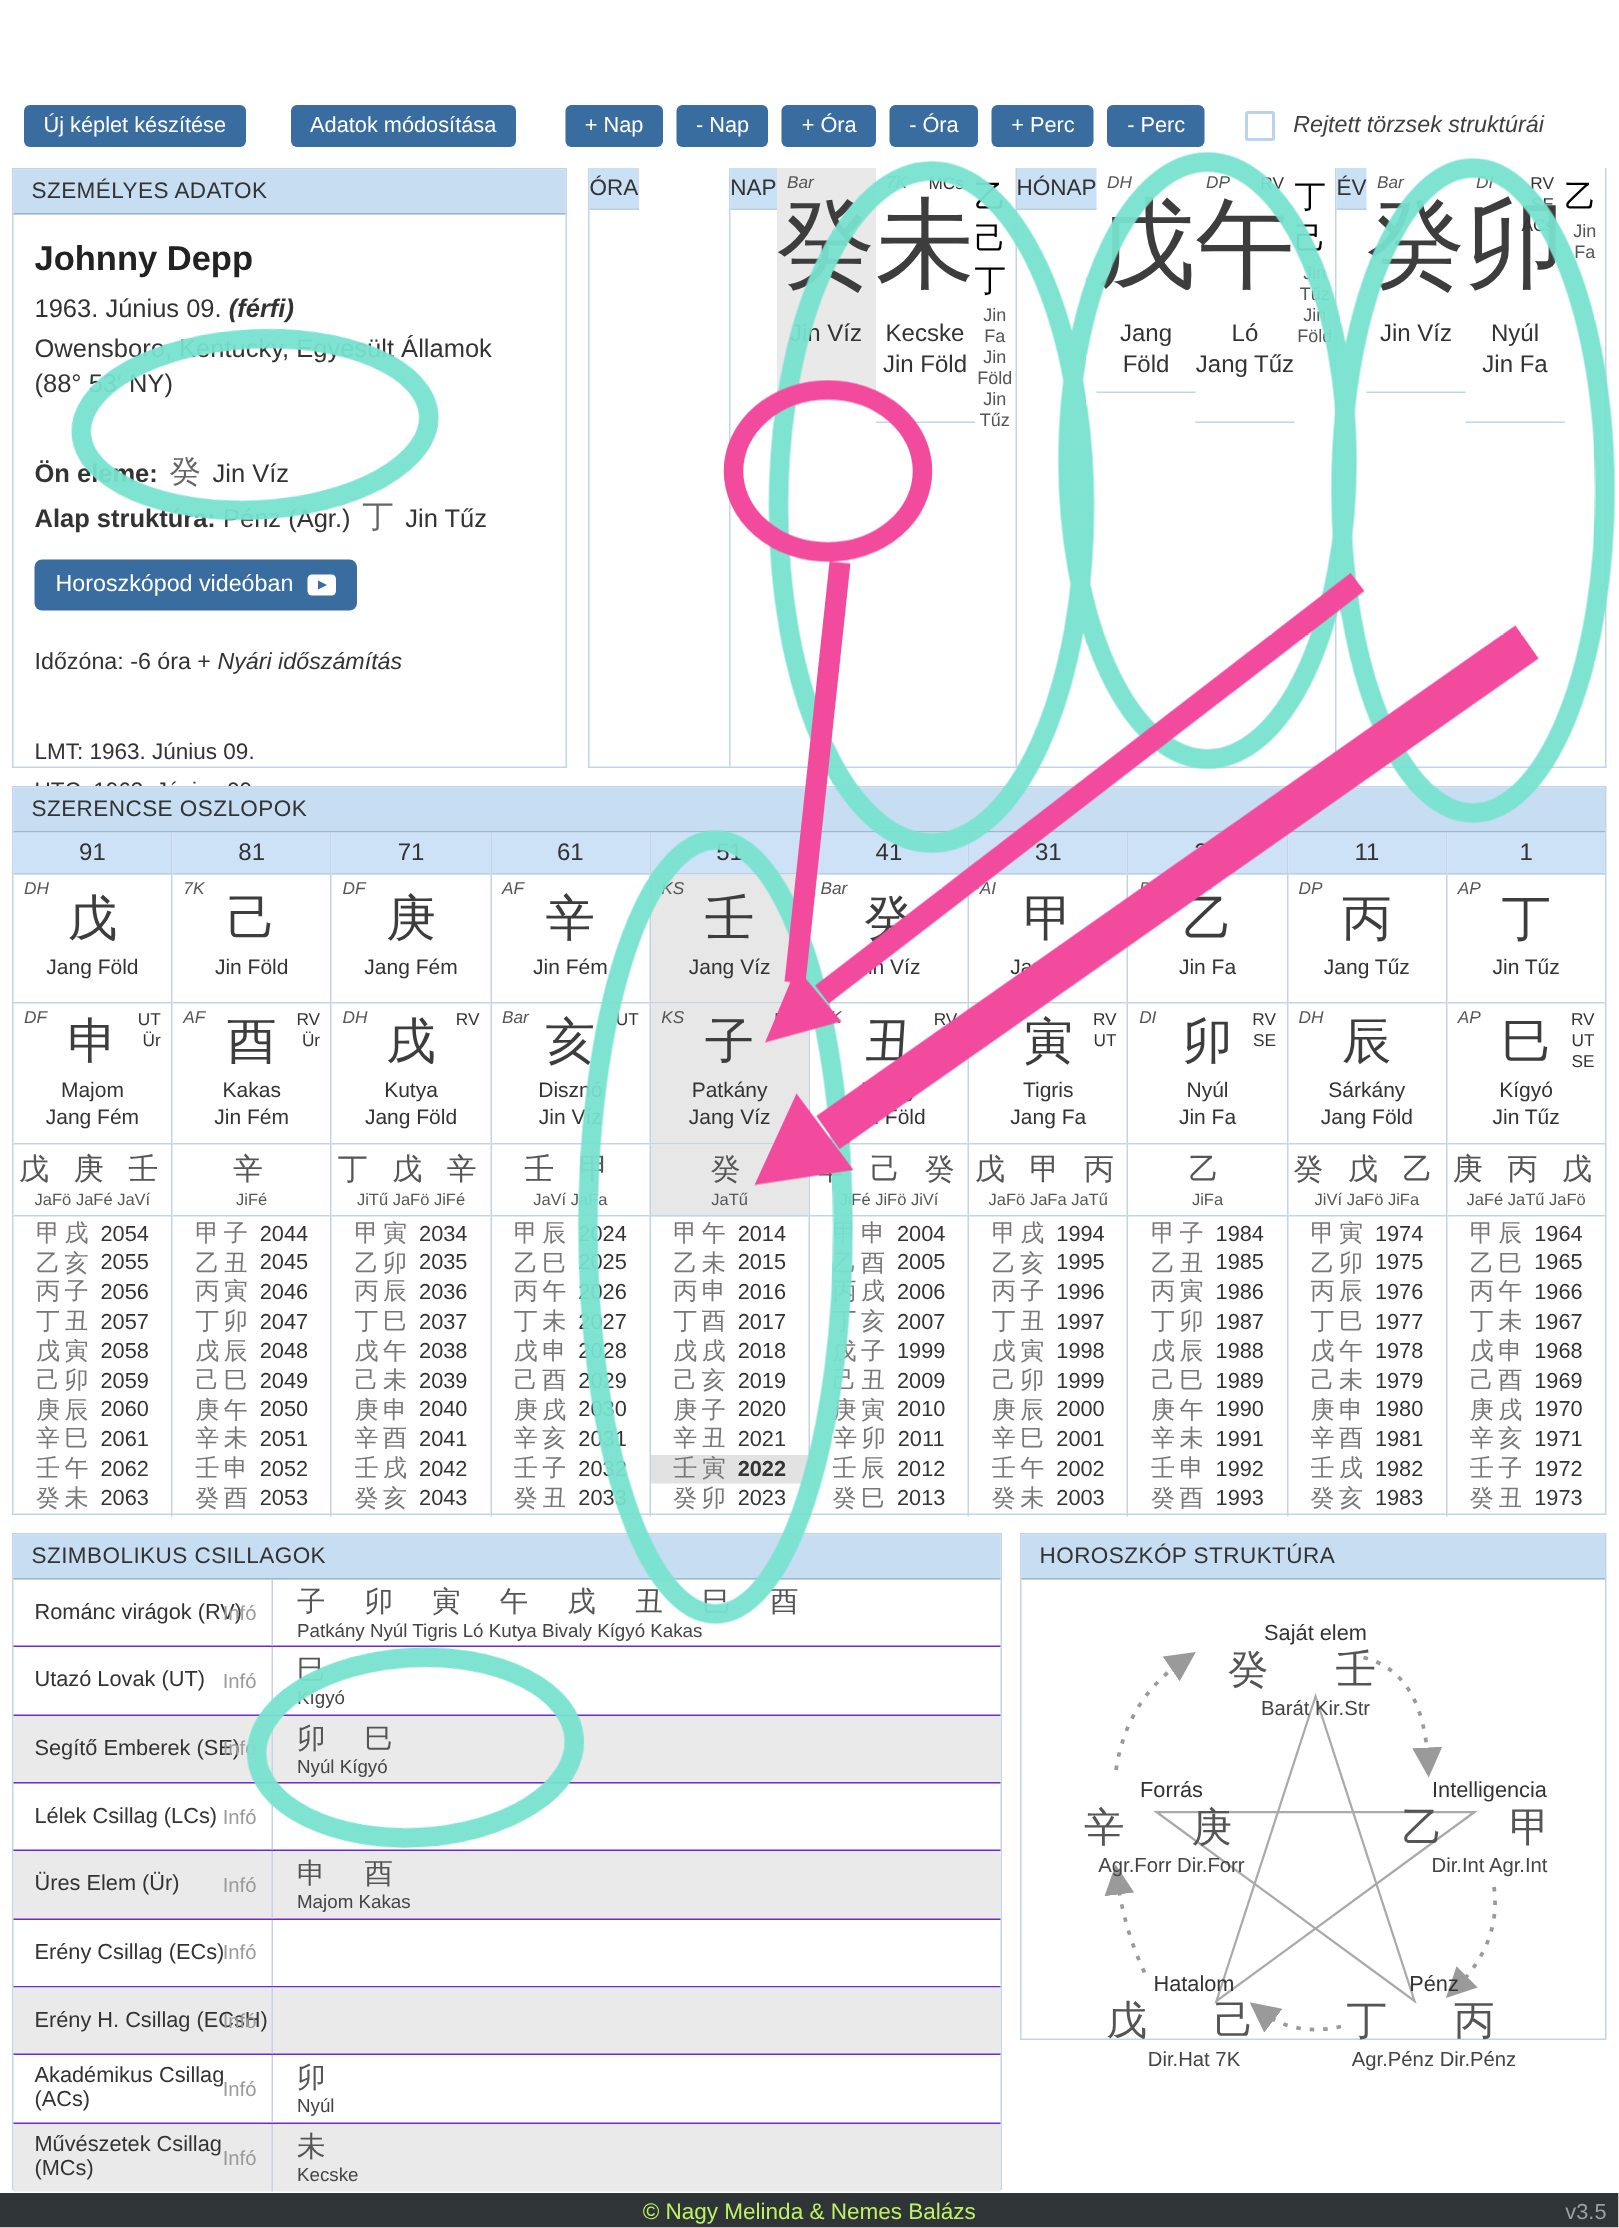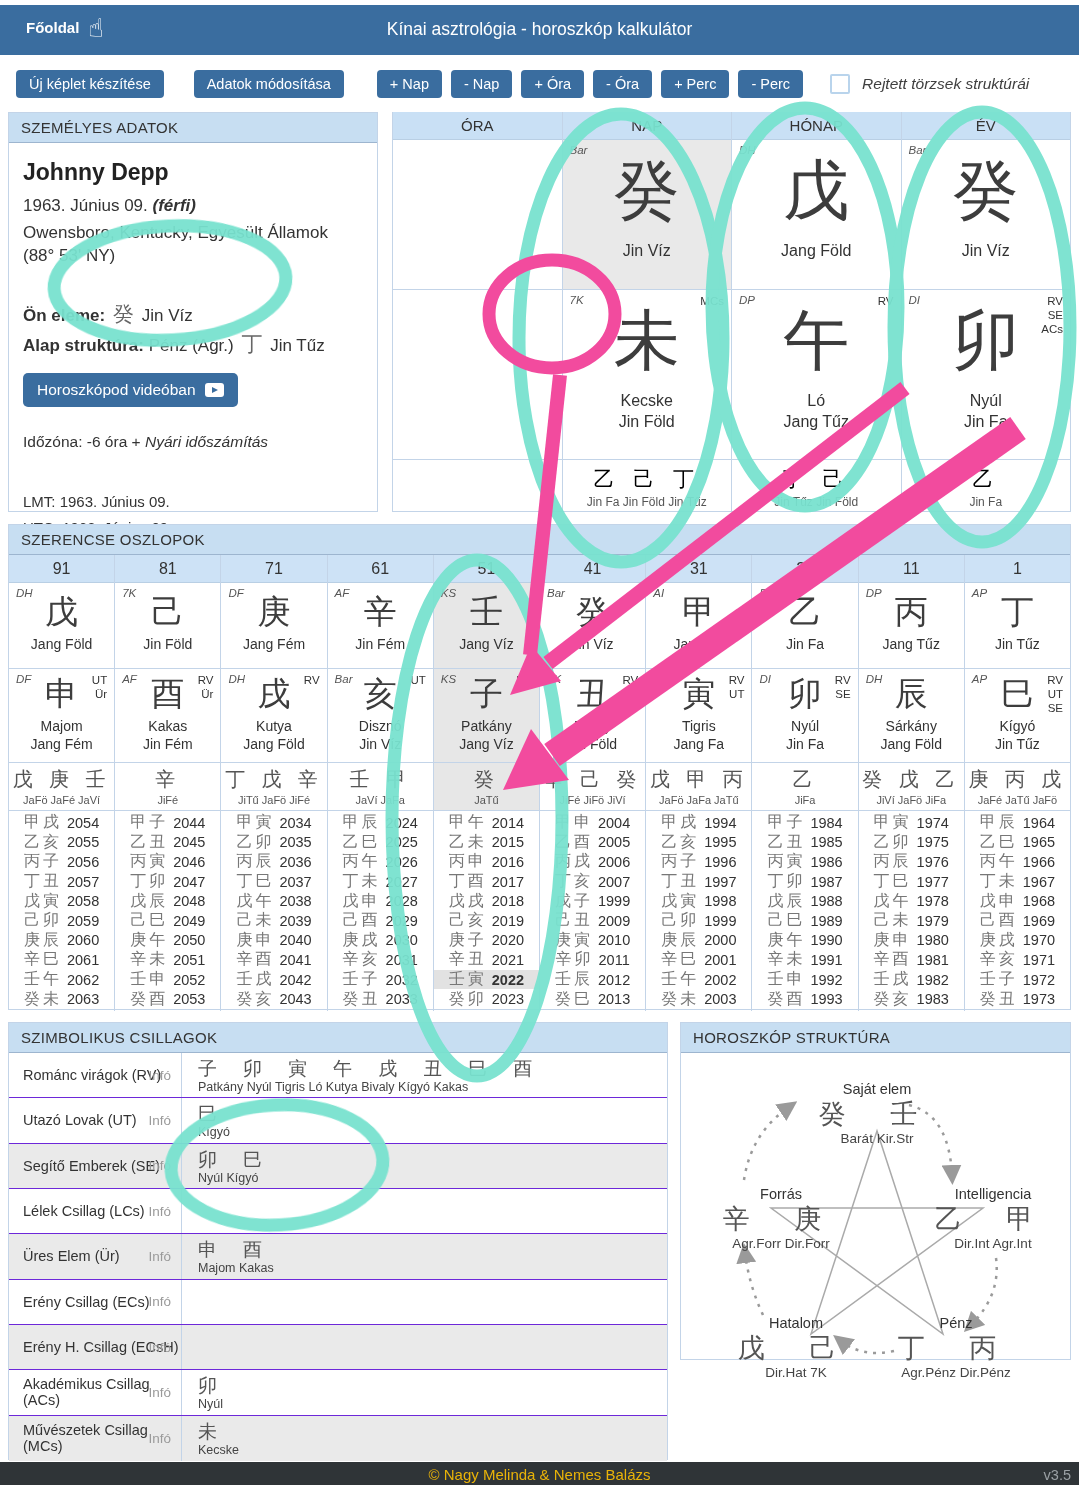--- a/index.html
+++ b/index.html
@@ -40,21 +40,21 @@
               font-family:"Liberation Sans", sans-serif; }
   .vicon { display:inline-block; margin-left:9px; width:19px; height:14px; background:#fff; border-radius:3px;
            position:relative; }
   .vicon:after { content:""; position:absolute; left:7px; top:3.5px; border-left:6px solid #3a6d9f;
                  border-top:3.5px solid transparent; border-bottom:3.5px solid transparent; }
   .tz { font-size:15.5px; margin-top:26px; }
   .lmtblock { margin-top:38px; font-size:15px; line-height:26px; }
 
   
   .pillars { left:392px; top:112px; width:679px; height:400px; display:flex; }
-  .pcol { flex:1; display:flex; flex-direction:column; border-left:1px solid #c3d4e8; }
+  .pcol { flex:1; display:flex; flex-direction:row; border-left:1px solid #c3d4e8; }
   .pcol:first-child { border-left:none; }
   .pcol-head { height:28px; background:#c9e0f5; border-bottom:1px solid #b9cfe4; text-align:center;
                font-size:15px; color:#333; line-height:27px; }
   .pcell { position:relative; border-bottom:1px solid #c3d4e8; text-align:center; }
   .pcell.stem { height:150px; }
   .pcell.branch { height:170px; }
   .pcell.hid { height:50px; border-bottom:none; }
   .pcell.hl { background:#e9e9e9; }
   .tag { position:absolute; left:7px; top:4px; font-size:11.5px; font-style:italic; color:#555; }
   .stars-tag { position:absolute; right:7px; top:4px; font-size:11.5px; color:#333; text-align:right; line-height:14px; }
@@ -103,36 +103,31 @@
   .structure { left:680px; top:1022px; width:391px; height:338px; }
   .diag { position:relative; width:389px; height:306px; }
   .node { position:absolute; text-align:center; width:150px; }
   .ntitle { font-size:14.5px; color:#333; }
   .nchars { font-family:"DejaVu Serif", serif; font-size:27px; color:#555; letter-spacing:18px; margin-top:2px; line-height:30px; }
   .nlabels { font-size:13.5px; color:#444; margin-top:2px; }
   .diagsvg { position:absolute; left:0; top:0; }
 
   
   .footer { position:absolute; left:0; top:1462px; width:1079px; height:23px; background:#2f3437; }
-  .copy { position:absolute; left:0; right:0; text-align:center; top:4px; color:#eab308; font-size:15px; }
+  .copy { position:absolute; left:0; right:0; text-align:center; top:4px; color:#bef264; font-size:15px; }
   .ver { position:absolute; right:8px; top:5px; color:#9aa0a4; font-size:14.5px; }
 
   
   .annot { position:absolute; left:0; top:0; width:1079px; height:1485px; pointer-events:none; z-index:50; }
 </style>
 </head>
 <body>
 
 <div class="page">
 
-  <div class="topbar">
-    <span class="home">Főoldal</span>
-    <span class="hand">☝</span>
-    <div class="apptitle">Kínai asztrológia - horoszkóp kalkulátor</div>
-  </div>
 
   <div class="toolbar">
     <button class="btn">Új képlet készítése</button>
     <button class="btn gap" style="margin-left:21px;">Adatok módosítása</button>
     <button class="btn" style="margin-left:12px;">+ Nap</button>
     <button class="btn">- Nap</button>
     <button class="btn">+ Óra</button>
     <button class="btn">- Óra</button>
     <button class="btn">+ Perc</button>
     <button class="btn">- Perc</button>

